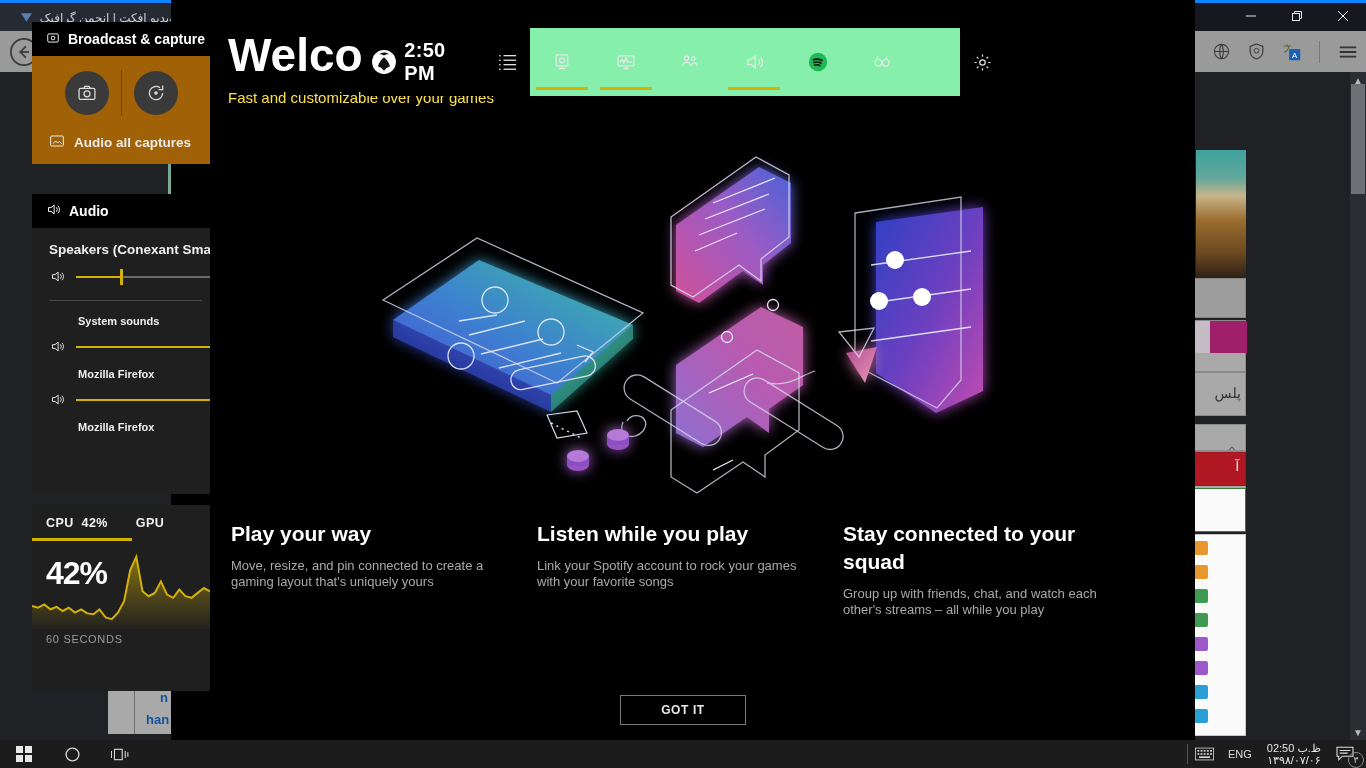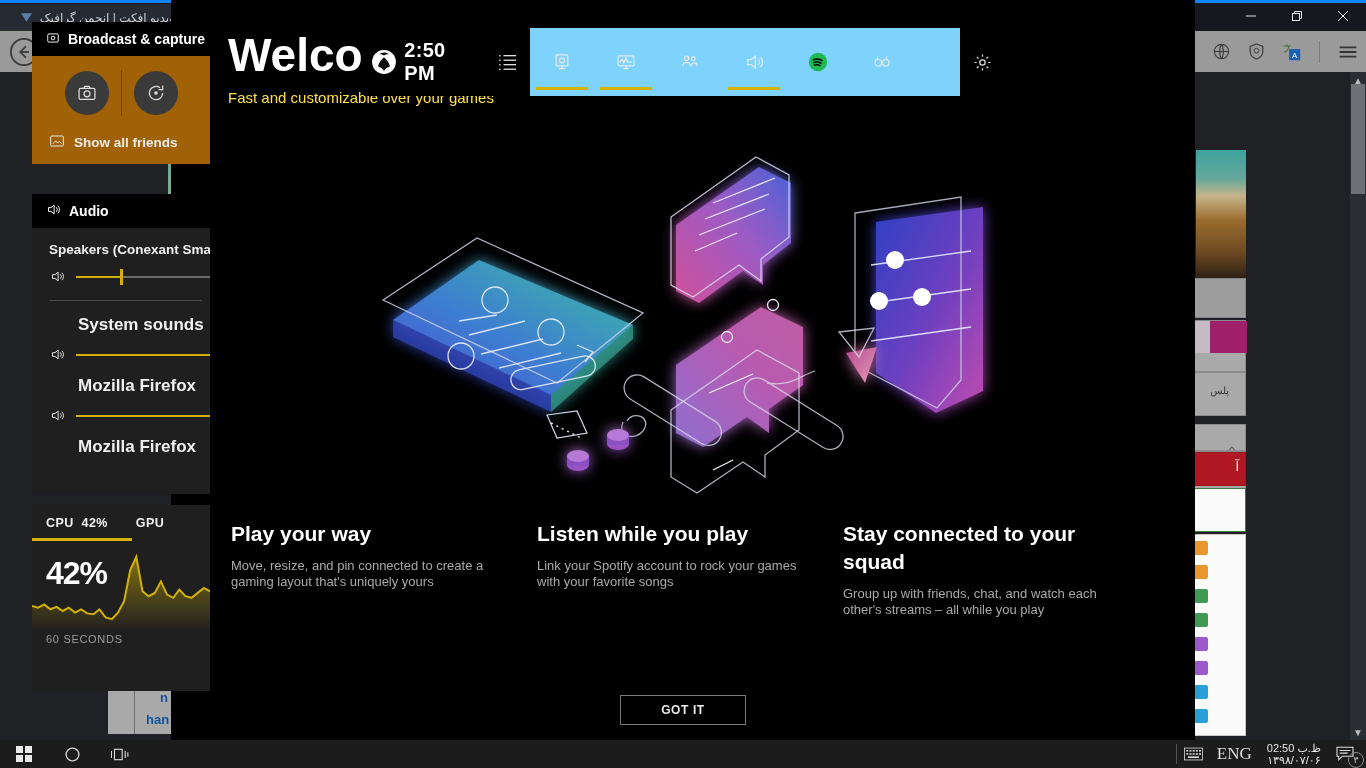--- a/index.html
+++ b/index.html
@@ -99,21 +99,21 @@
   .gotit {
     position:absolute; left:449px; top:695px; width:126px; height:30px;
     background:transparent; border:1px solid #7a7a7a; color:#e8e8e8;
     font-size:12px; font-weight:700; letter-spacing:.6px;
     display:flex; align-items:center; justify-content:center;
   }
 
   
   .gb-bar {
     position:absolute; left:364px; top:28px; width:640px; height:68px;
-    background:#7dd3fc; display:flex; align-items:stretch;
+    background:#86efac; display:flex; align-items:stretch;
   }
   .gb-bar-left {
     width:166px; background:#000; display:flex; align-items:center; gap:0;
   }
   .gb-xbox { width:46px; display:flex; align-items:center; justify-content:center; }
   .gb-time { color:#fff; font-size:20px; font-weight:700; letter-spacing:.3px; }
   .gb-menu { width:50px; display:flex; align-items:center; justify-content:center; margin-left:14px; }
   .gb-bar-items { flex:1; display:flex; align-items:stretch; }
   .gb-item {
     width:64px; position:relative; display:flex; align-items:center; justify-content:center;
@@ -140,21 +140,21 @@
   }
 
   
   .w-audio { position:absolute; left:32px; top:194px; width:178px; background:#1f1f1f; height:300px; overflow:hidden;}
   .aud-name { color:#f0f0f0; font-size:13.5px; font-weight:700; padding:14px 0 0 17px; white-space:nowrap;}
   .aud-slider { display:flex; align-items:center; gap:10px; padding:12px 0 0 17px;}
   .sl-track { position:relative; width:140px; height:2px; background:#6b6b6b; }
   .sl-fill { position:absolute; left:0; top:0; height:2px; background:#d4b106; }
   .sl-knob { position:absolute; top:-7px; width:3px; height:16px; background:#d4b106; }
   .aud-divider { margin:16px 8px 0 17px; height:1px; background:#4a4a4a; }
-  .aud-app { color:#f0f0f0; font-size:17px; font-weight:700; padding:14px 0 0 46px; white-space:nowrap;}
+  .aud-app { color:#f0f0f0; font-size:11px; font-weight:700; padding:14px 0 0 46px; white-space:nowrap;}
   .spk-ic { width:18px; display:flex; justify-content:center; color:#e0e0e0; }
 
   
   .w-perf { position:absolute; left:32px; top:505px; width:178px; background:#1f1f1f; height:186px; overflow:hidden;}
   .perf-tabs { display:flex; height:36px; align-items:center; position:relative; }
   .perf-tab { padding:0 14px; color:#f2f2f2; font-size:12.5px; font-weight:700; letter-spacing:.4px;
               display:flex; align-items:center; height:36px; }
   .perf-tab .pct { margin-left:8px; }
   .perf-tab.active::after { content:""; position:absolute; left:0; bottom:0; width:100px; height:3px; background:#d4b106; }
   .perf-chart { position:relative; height:92px; }
@@ -173,21 +173,21 @@
     <div style="position:absolute;left:1029px;top:72px;width:180px;height:668px;background:#1f2125;"></div>
 
     <div class="thumb-img1"></div>
     <div class="thumb-bar1"></div>
 
     <div class="doc-block" style="top:320px;height:52px;background:#a9a9a9;">
       <div style="position:absolute;left:0;top:0;width:24px;height:32px;background:#c6bcc6;"></div>
       <div style="position:absolute;left:24px;top:0;width:37px;height:32px;background:#a01f6a;"></div>
     </div>
     <div class="doc-block" style="top:372px;height:44px;">
-      <div style="position:absolute;right:16px;top:12px;font-size:10px;color:#333;">پلس</div>
+      <div style="position:absolute;right:4px;top:12px;font-size:14px;color:#333;">پلس</div>
     </div>
     <div class="doc-block" style="top:424px;height:72px;">
       <div style="position:absolute;right:8px;top:16px;color:#2d3b4e;font-size:17px;">⌂</div>
     </div>
     <div class="doc-block" style="top:450px;height:0px;"></div>
     <div class="doc-block" style="top:452px;height:34px;background:#b11623;border-color:#9c1420;">
       <div style="position:absolute;right:6px;top:6px;color:#fff;font-size:13px;">آ</div>
     </div>
     <div class="doc-block" style="top:488px;height:44px;background:#fafafa;border:1px solid #3a7b3a;"></div>
     <div class="doc-block" style="top:534px;height:202px;background:#fafafa;border-color:#c9c9c9;">
@@ -454,21 +454,21 @@
           </svg>
         </div>
       </div>
       <div class="w-link">
         <span>
           <svg width="16" height="16" viewBox="0 0 24 24" fill="none" stroke="#eaeaea" stroke-width="1.5">
             <rect x="2.5" y="4.5" width="19" height="15" rx="1.5"></rect>
             <path d="M6 16l4-4 3 3 2.5-2.5L19 16"></path>
           </svg>
         </span>
-        <span>Show all friends</span>
+        <span>Audio all captures</span>
       </div>
     </div>
   </div>
 
   <div class="w-audio">
     <div class="w-head">
       <span>
         <svg width="15" height="15" viewBox="0 0 24 24" fill="none" stroke="#fff" stroke-width="1.6">
           <path d="M4 9h4l5-4v14l-5-4H4z"></path>
             <path d="M16.5 8.5a5 5 0 010 7"></path>
@@ -675,21 +675,21 @@
             <rect x="19" y="3" width="2.4" height="2"></rect>
             <rect x="3" y="7" width="2.4" height="2"></rect>
               <rect x="7" y="7" width="2.4" height="2"></rect>
             <rect x="11" y="7" width="2.4" height="2"></rect>
               <rect x="15" y="7" width="2.4" height="2"></rect>
             <rect x="19" y="7" width="2.4" height="2"></rect>
             <rect x="5" y="11" width="14" height="2"></rect>
           </g>
         </svg>
       </div>
-      <div class="tb-ic" style="font-size:17px;font-family:Liberation Serif, serif;">ENG</div>
+      <div class="tb-ic" style="font-size:11px;">ENG</div>
       <div class="tb-clock">
         <span>02:50 ظ.ب</span>
         <span>۱۳۹۸/۰۷/۰۶</span>
       </div>
       <div class="tb-ic" style="position:relative;padding-right:12px;">
         <svg width="18" height="16" viewBox="0 0 20 18" fill="none" stroke="#dcdcdc" stroke-width="1.2">
           <path d="M1 1.5h18v10H7l-4 4v-4H1z"></path>
           <path d="M4 5h12M4 8h9" stroke="#dcdcdc"></path>
         </svg>
         <span style="position:absolute;right:2px;bottom:0px;width:16px;height:16px;border-radius:50%;border:1px solid #8a8a8a;color:#cfcfcf;font-size:9px;display:flex;align-items:center;justify-content:center;">۳</span>

